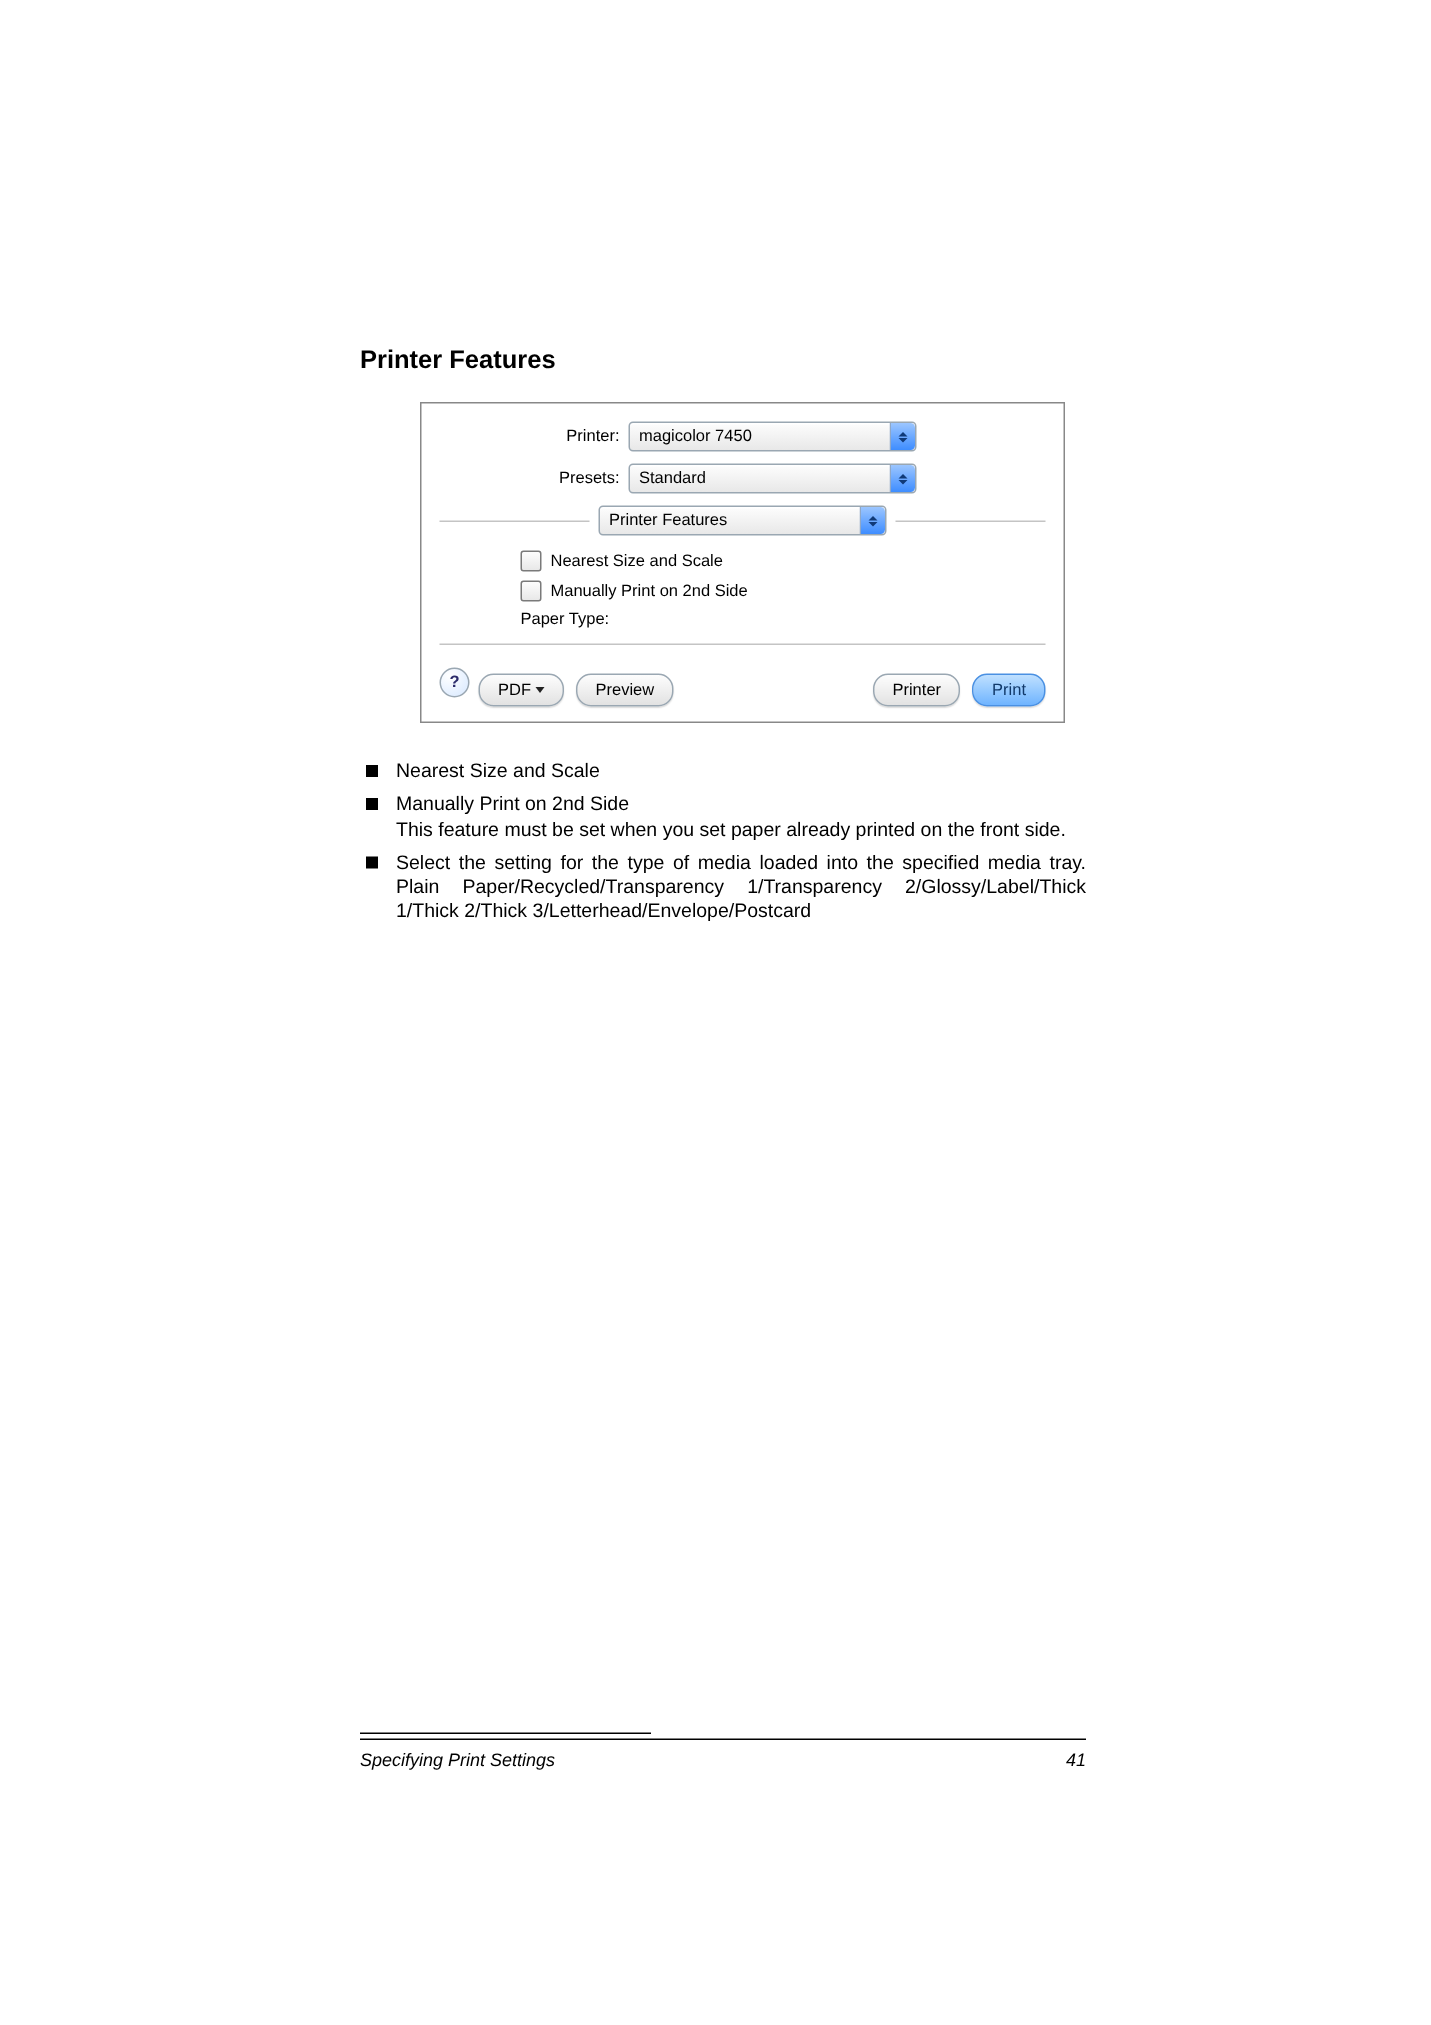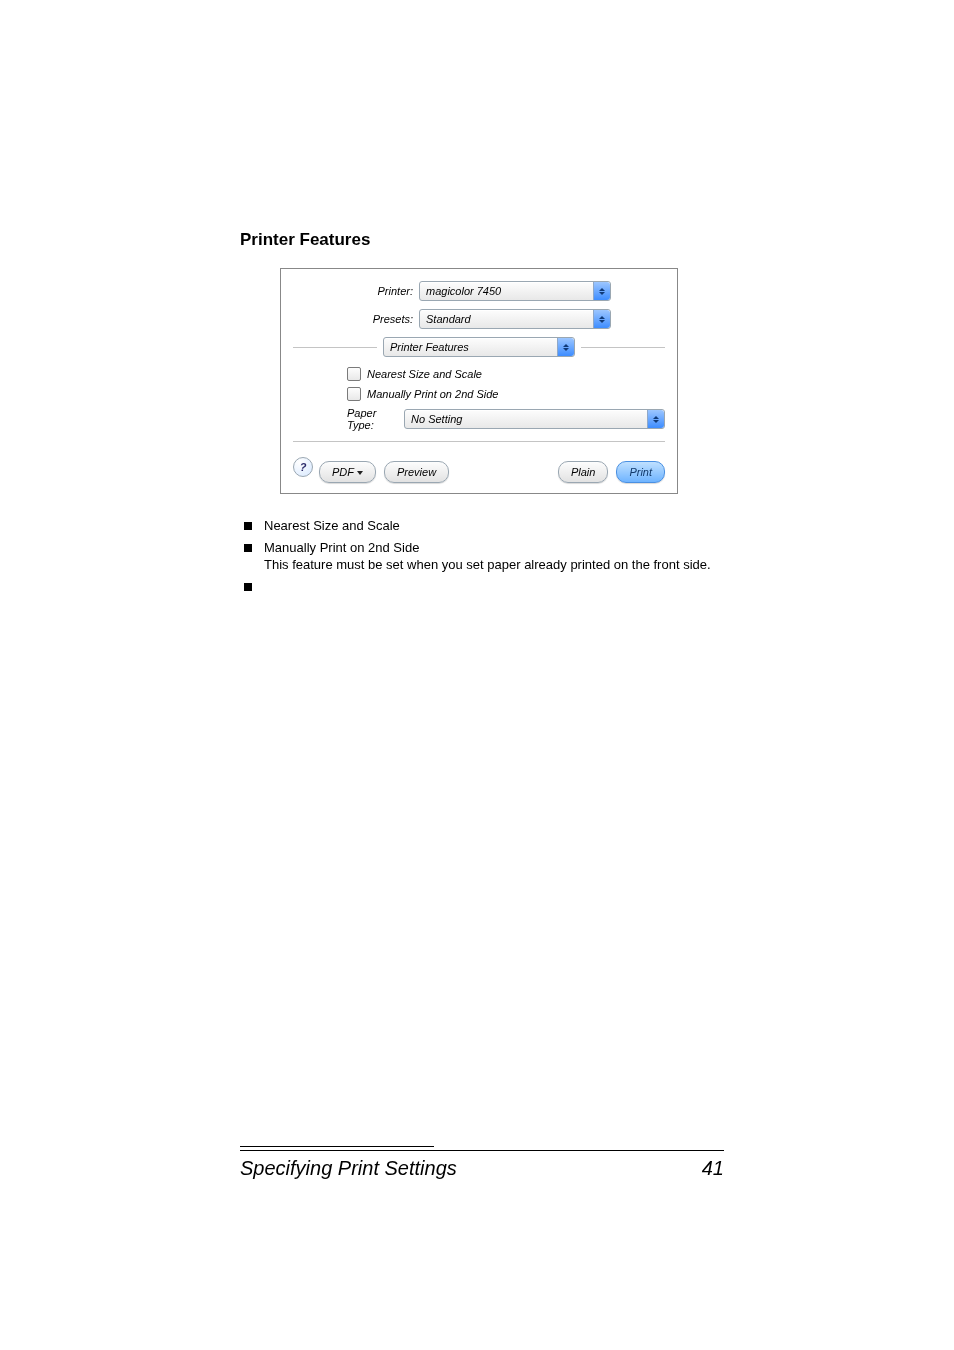--- a/index.html
+++ b/index.html
@@ -17,29 +17,28 @@
     padding: 230px 230px 0 240px; 
   }
   .heading {
     font-size: 17px;
     font-weight: bold;
     margin-bottom: 18px;
   }
 
   
   .dialog {
-    width: 398px;
+    width: 430px;
     margin: 0 0 24px 40px;
     border: 1px solid #888;
     box-sizing: border-box;
     padding: 12px 12px 10px 12px;
     font-family: "Lucida Grande", Arial, sans-serif;
     font-size: 11px;
     color: #000;
-    font-style: italic;
   }
   .row {
     display: flex;
     align-items: center;
     margin-bottom: 8px;
   }
   .row-label {
     width: 120px;
     text-align: right;
     padding-right: 6px;
@@ -197,21 +196,21 @@
   }
   .footer .rule2 {
     height: 1px;
     background: #000;
     margin-bottom: 6px;
   }
   .footer-row {
     display: flex;
     justify-content: space-between;
     font-style: italic;
-    font-size: 20px;
+    font-size: 12px;
   }
 </style>
 </head>
 <body>
 
 <div class="page">
 
   <div class="heading">Printer Features</div>
 
   <div class="dialog">
@@ -257,56 +256,50 @@
       <div class="chk"></div>
       <span>Nearest Size and Scale</span>
     </div>
     <div class="chk-row">
       <div class="chk"></div>
       <span>Manually Print on 2nd Side</span>
     </div>
 
     <div class="paper-row">
       <span>Paper Type:</span>
-      <div class="aqua-select sel-paper">
-        <span class="val">No Setting</span>
-        <div class="spacer"></div>
-        <div class="aqua-end">
-            <span class="tri-up"></span>
-            <span class="tri-down"></span>
-          </div>
-      </div>
     </div>
 
     <div class="dialog-sep"></div>
 
     <div class="btn-row">
       <div class="help-btn">?</div>
       <div class="pill">
         <span>PDF</span><span class="mini-tri"></span>
       </div>
       <div style="width:8px"></div>
       <div class="pill">Preview</div>
       <div class="spacer"></div>
-      <div class="pill">Plain</div>
+      <div class="pill">Printer</div>
       <div style="width:8px"></div>
       <div class="pill default">Print</div>
     </div>
 
   </div>
 
   <div class="items">
     <div class="item">
       <span class="title">Nearest Size and Scale</span>
     </div>
     <div class="item">
       <span class="title">Manually Print on 2nd Side</span>
       <span class="desc">This feature must be set when you set paper already printed on the front side.</span>
     </div>
     <div class="item">
+      <span class="desc">Select the setting for the type of media loaded into the specified media tray.
+Plain Paper/Recycled/Transparency 1/Transparency 2/Glossy/Label/Thick 1/Thick 2/Thick 3/Letterhead/Envelope/Postcard</span>
     </div>
   </div>
 
   <div class="footer">
     <div class="rule1"></div>
     <div class="rule2"></div>
     <div class="footer-row">
       <span>Specifying Print Settings</span>
       <span>41</span>
     </div>

